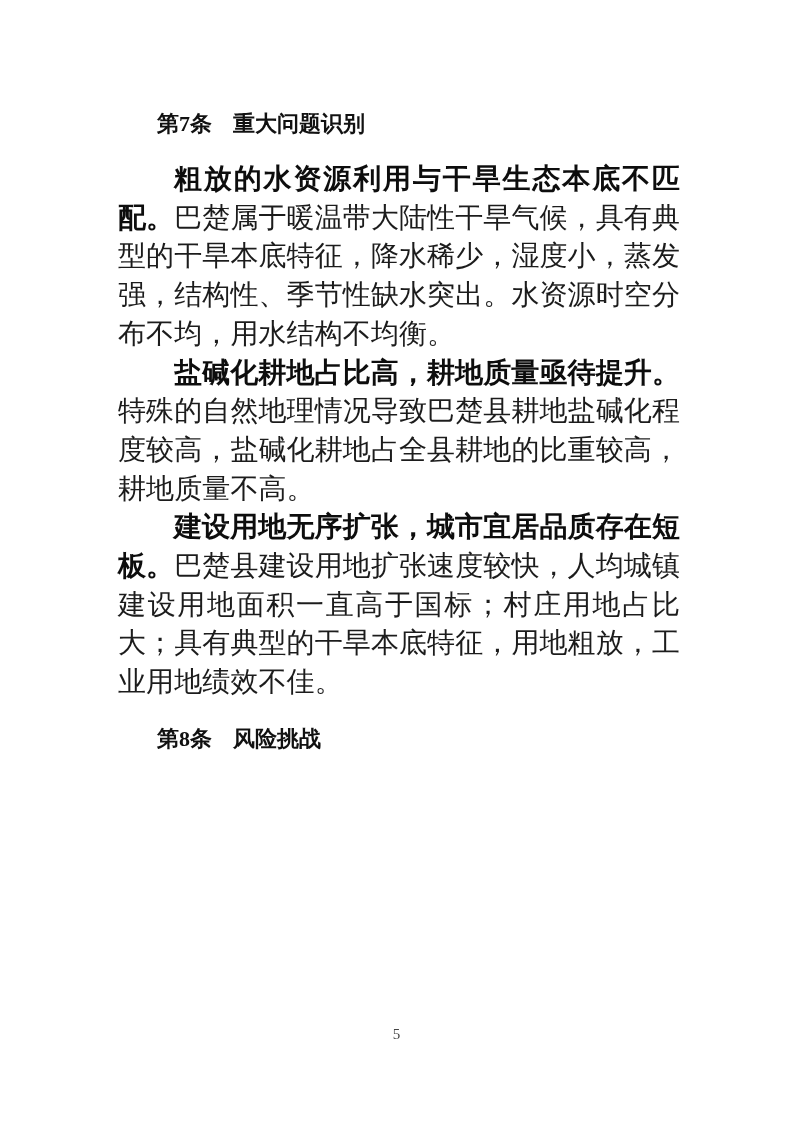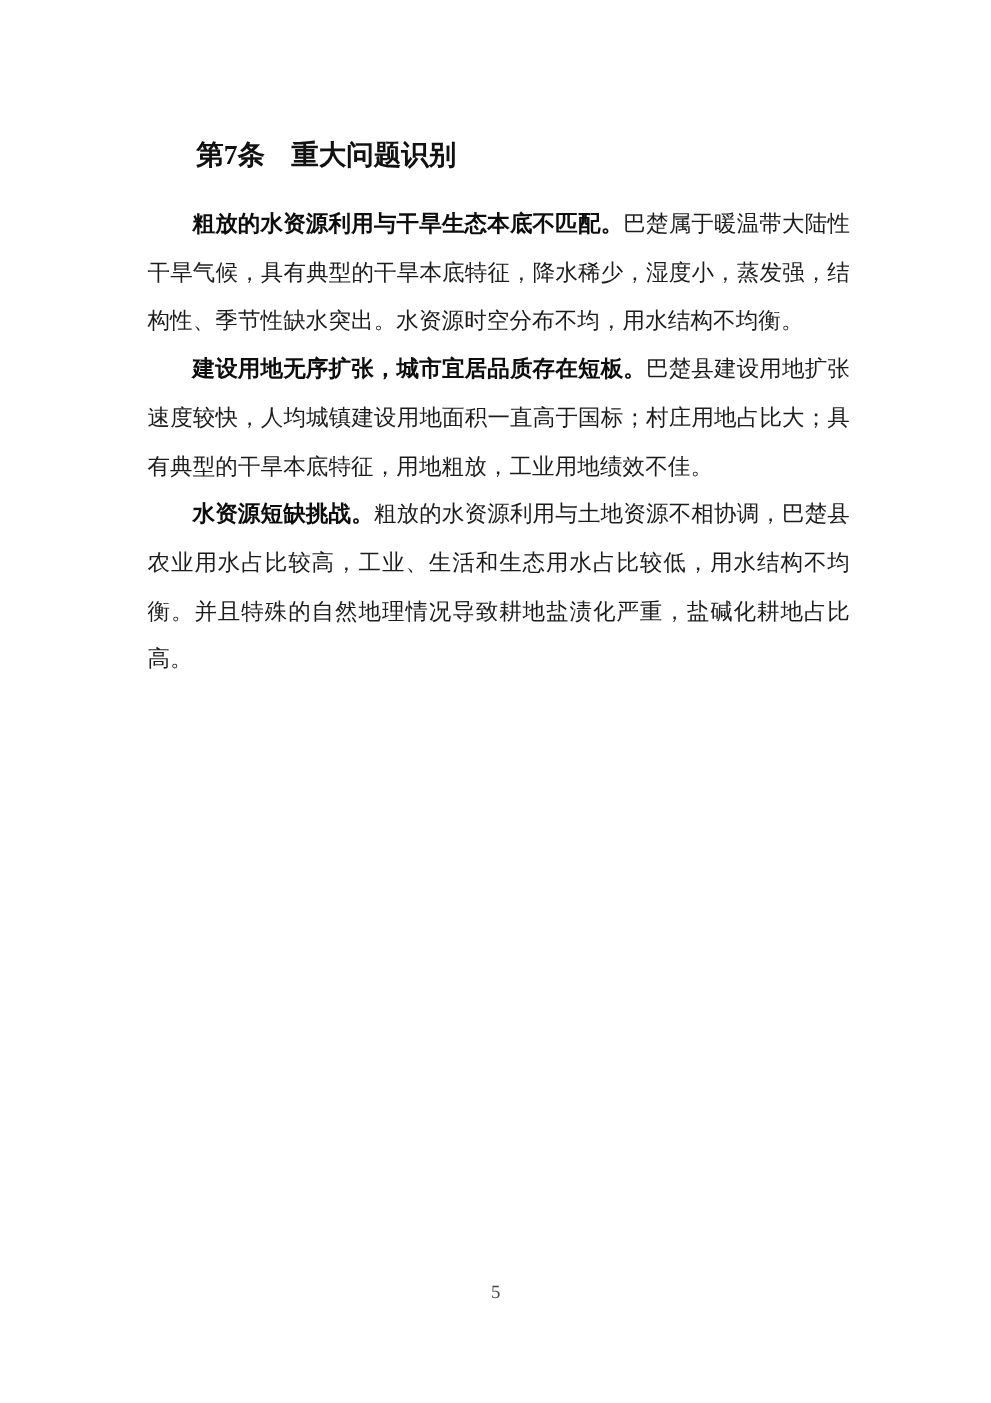--- a/index.html
+++ b/index.html
@@ -31,21 +31,21 @@
     font-weight: bold;
     color: #111111;
     white-space: nowrap;
   }
   .section-heading .section-title {
     margin-left: 21px;
   }
   .section-heading + .para,
   .para {
     margin: 0;
-    font-size: 18px;
+    font-size: 28px;
     line-height: 38.7px;
     text-align: justify;
     text-justify: inter-character;
     text-indent: 2em;
     letter-spacing: 0.1px;
   }
   .para b {
     font-weight: bold;
     color: #0d0d0d;
   }
@@ -68,23 +68,26 @@
 
 <div class="page">
   <div class="content">
 
     <h2 class="section-heading">
       <span>第7条</span><span class="section-title">重大问题识别</span>
     </h2>
 
     <p class="para"><b>粗放的水资源利用与干旱生态本底不匹配。</b><span>巴楚属于暖温带大陆性干旱气候，具有典型的干旱本底特征，降水稀少，湿度小，蒸发强，结构性、季节性缺水突出。水资源时空分布不均，用水结构不均衡。</span></p>
 
+    <p class="para"><b>盐碱化耕地占比高，耕地质量亟待提升。</b><span>特殊的自然地理情况导致巴楚县耕地盐碱化程度较高，盐碱化耕地占全县耕地的比重较高，耕地质量不高。</span></p>
 
     <p class="para"><b>建设用地无序扩张，城市宜居品质存在短板。</b><span>巴楚县建设用地扩张速度较快，人均城镇建设用地面积一直高于国标；村庄用地占比大；具有典型的干旱本底特征，用地粗放，工业用地绩效不佳。</span></p>
 
 
+    <h2 class="section-heading second">
+      <span>第8条</span><span class="section-title">风险挑战</span>
+    </h2>
 
-    <p class="para"><b>水资源短缺挑战。</b><span>粗放的水资源利用与土地资源不相协调，巴楚县农业用水占比较高，工业、生活和生态用水占比较低，用水结构不均衡。并且特殊的自然地理情况导致耕地盐渍化严重，盐碱化耕地占比高。</span></p>
 
   </div>
 
   <div class="page-number">5</div>
 </div>
 
 </body></html>

